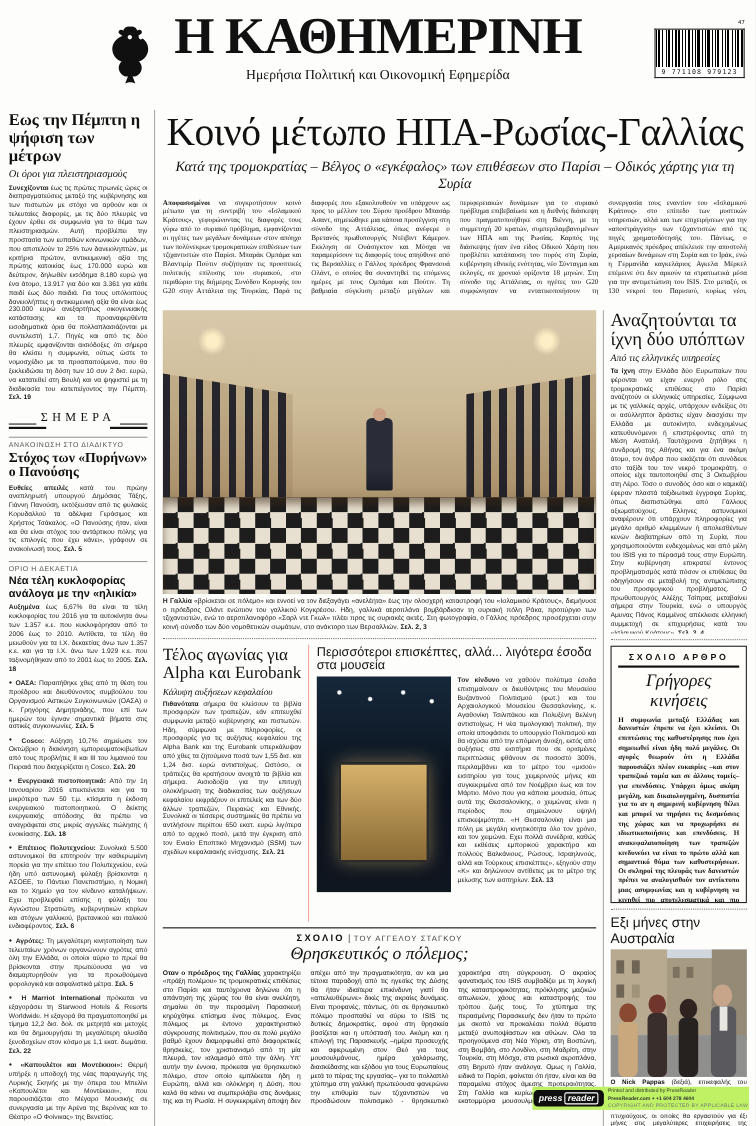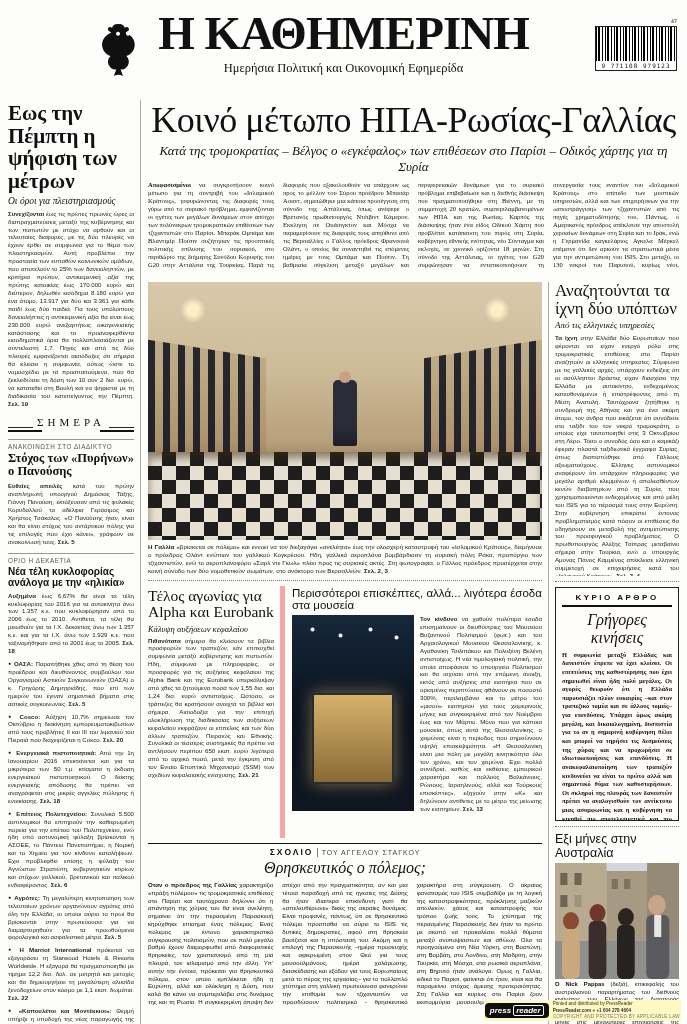--- a/index.html
+++ b/index.html
@@ -18,21 +18,21 @@
   .barcode-num{font-family:"DejaVu Sans Mono",monospace;font-size:6px;letter-spacing:1px;border:1px solid #222;border-top:none;padding:1px 0;background:#fff;}
   .infoline{display:flex;justify-content:space-between;align-items:center;margin:0 8px;
             border-top:1px solid #333;border-bottom:1px solid #333;padding:2px 2px;font-size:8px;height:12px;}
   .infoline .issue{font-style:italic;}
   .infoline .date{font-style:italic;letter-spacing:.5px;}
   
   .content{display:flex;margin:4px 8px 0 8px;}
   .sidebar{width:126px;padding-right:6px;border-right:1px solid #aaa;}
   .main{flex:1;padding-left:7px;min-width:0;}
   
-  .sb-title{font-family:"Liberation Serif",serif;font-weight:bold;font-size:21px;line-height:1.08;margin:2px 0 3px 0;}
+  .sb-title{font-family:"Liberation Serif",serif;font-weight:bold;font-size:15px;line-height:1.08;margin:2px 0 3px 0;}
   .sb-sub{font-style:italic;font-size:9.5px;margin-bottom:4px;}
   .smalltext{font-family:"Liberation Sans",sans-serif;font-size:6.1px;line-height:1.3;text-align:justify;color:#1d1d1d;}
   .b{font-weight:bold;}
   .simera{margin:8px 0 6px 0;}
   .simera-row{display:flex;align-items:flex-end;gap:4px;}
   .simera-row:before,.simera-row:after{content:"";flex:1;border-top:1px solid #222;}
   .simera-word{font-family:"Liberation Serif",serif;font-size:11px;letter-spacing:4px;}
   .simera-under{display:flex;justify-content:space-between;margin-top:2px;}
   .simera-under div{width:34px;border-top:2.5px solid #111;}
   .kicker{font-family:"Liberation Sans",sans-serif;font-size:6.3px;letter-spacing:.6px;color:#555;
@@ -64,21 +64,21 @@
      background:linear-gradient(#2a2d38 70%,#1c1e27);border-radius:5px 5px 2px 2px;}
   .photo-main .figure:before{content:"";position:absolute;top:-9px;left:6px;width:12px;height:12px;border-radius:50%;
      background:#caa184;}
   .photo-main .lustre{position:absolute;width:26px;height:26px;border-radius:50%;
      background:radial-gradient(circle,rgba(255,240,200,.95) 0 30%,rgba(255,240,200,0) 70%);}
   .caption{font-family:"Liberation Sans",sans-serif;font-size:6.2px;line-height:1.3;text-align:justify;
            margin-top:3px;color:#222;}
   .dotted{border-top:1px dotted #777;margin:5px 0;}
   
   .banks-row{display:flex;height:252px;overflow:hidden;}
-  .banks{width:126px;padding-right:6px;border-right:5px solid #fca5a5;}
+  .banks{width:126px;padding-right:6px;border-right:1px solid #fca5a5;}
   .banks-title{font-family:"Liberation Serif",serif;font-weight:500;font-size:15.5px;line-height:1.05;margin:2px 0 3px 0;}
   .banks-sub{font-style:italic;font-size:8.5px;margin-bottom:3px;}
   .museums{flex:1;padding-left:7px;min-width:0;}
   .mus-title{font-family:"Liberation Sans",sans-serif;font-size:11.5px;font-weight:500;margin:1px 0 4px 0;}
   .mus-row{display:flex;gap:6px;}
   .photo-museum{position:relative;width:122px;height:196px;flex:none;overflow:hidden;
      background:linear-gradient(180deg,#16283b 0%,#0a121c 50%,#10161f 100%);}
   .photo-museum .spot{position:absolute;width:5px;height:5px;border-radius:50%;
      background:radial-gradient(circle,#fff 0 35%,rgba(255,255,255,0) 75%);}
   .photo-museum .case{position:absolute;left:16%;right:16%;bottom:14%;height:44%;
@@ -101,21 +101,21 @@
   .editorial{border:1px solid #222;padding:5px 6px;margin-top:4px;height:222px;overflow:hidden;background:#fffefb;}
   .ed-kicker{font-family:"Liberation Sans",sans-serif;font-weight:bold;font-size:8px;letter-spacing:2.5px;
              text-align:center;border-bottom:2px solid #111;padding-bottom:3px;margin-bottom:4px;}
   .ed-title{font-family:"Liberation Serif",serif;font-style:italic;font-size:16px;text-align:center;line-height:1.1;margin-bottom:4px;}
   .ed-body{font-family:"Liberation Serif",serif;font-weight:600;font-size:6.4px;line-height:1.35;text-align:justify;}
   .aus-title{font-family:"Liberation Sans",sans-serif;font-size:12.5px;font-weight:500;margin:1px 0 3px 0;}
   .photo-aus{width:100%;height:116px;display:block;}
   .aus-cap{font-family:"Liberation Sans",sans-serif;font-size:5.8px;line-height:1.3;text-align:justify;margin-top:2px;
            max-height:46px;overflow:hidden;}
   
-  .pressreader{position:absolute;right:6px;bottom:3px;display:flex;align-items:center;gap:4px;background:#fef9c3;padding:1px;}
+  .pressreader{position:absolute;right:6px;bottom:15px;display:flex;align-items:center;gap:4px;background:#bef264;padding:1px;}
   .pr-logo{background:#0f0f0f;color:#fff;border-radius:4px;padding:3px 5px;font-family:"Liberation Sans",sans-serif;
            font-size:8px;font-style:italic;font-weight:bold;white-space:nowrap;}
   .pr-logo .rdr{border:1px solid #fff;border-radius:2px;padding:0 2px;margin-left:2px;font-style:italic;}
   .pr-text{font-family:"Liberation Sans",sans-serif;font-size:4.6px;color:#333;line-height:1.35;}
   .pr-text .l2{font-weight:bold;}
   .pr-text .l3{color:#777;letter-spacing:.3px;}
 </style>
 </head>
 <body>
 
@@ -247,21 +247,21 @@
         <div class="rail">
           <div>
             <div class="sus-title">Αναζητούνται τα ίχνη δύο υπόπτων</div>
             <div class="sus-sub">Από τις ελληνικές υπηρεσίες</div>
             <div class="smalltext sus-body"><span class="b">Τα ίχνη</span> <span>στην Ελλάδα δύο Ευρωπαίων που φέρονται να είχαν ενεργό ρόλο στις τρομοκρατικές επιθέσεις στο Παρίσι αναζητούν οι ελληνικές υπηρεσίες. Σύμφωνα με τις γαλλικές αρχές, υπάρχουν ενδείξεις ότι οι ασύλληπτοι δράστες είχαν διασχίσει την Ελλάδα με αυτοκίνητο, ενδεχομένως κατευθυνόμενοι ή επιστρέφοντες από τη Μέση Ανατολή. Ταυτόχρονα ζητήθηκε η συνδρομή της Αθήνας και για ένα ακόμη άτομο, τον άνδρα που εικάζεται ότι συνόδευε στο ταξίδι του τον νεκρό τρομοκράτη, ο οποίος είχε ταυτοποιηθεί στις 3 Οκτωβρίου στη Λέρο. Τόσο ο συνοδός όσο και ο καμικάζι έφεραν πλαστά ταξιδιωτικά έγγραφα Συρίας, όπως διαπιστώθηκε από Γάλλους αξιωματούχους. Ελληνες αστυνομικοί αναφέρουν ότι υπάρχουν πληροφορίες για μεγάλο αριθμό κλεμμένων ή απολεσθέντων κενών διαβατηρίων από τη Συρία, που χρησιμοποιούνται ενδεχομένως και από μέλη του ISIS για το πέρασμά τους στην Ευρώπη. Στην κυβέρνηση επικρατεί έντονος προβληματισμός κατά πόσον οι επιθέσεις θα οδηγήσουν σε μεταβολή της αντιμετώπισης του προσφυγικού προβλήματος. Ο πρωθυπουργός Αλέξης Τσίπρας μεταβαίνει σήμερα στην Τουρκία, ενώ ο υπουργός Αμυνας Πάνος Καμμένος απέκλεισε ελληνική συμμετοχή σε επιχειρήσεις κατά του «Ισλαμικού Κράτους».</span> <span class="b">Σελ. 3, 4</span></div>
           </div>
 
           <div class="dotted"></div>
 
           <div class="editorial">
-            <div class="ed-kicker">ΚΥΡΙΟ ΑΡΘΡΟ</div>
+            <div class="ed-kicker">ΣΧΟΛΙΟ ΑΡΘΡΟ</div>
             <div class="ed-title">Γρήγορες κινήσεις</div>
             <div class="ed-body">Η συμφωνία μεταξύ Ελλάδας και δανειστών έπρεπε να έχει κλείσει. Οι επιπτώσεις της καθυστέρησης που έχει σημειωθεί είναι ήδη πολύ μεγάλες. Οι αγορές θεωρούν ότι η Ελλάδα παρουσιάζει πλέον ευκαιρίες –και στον τραπεζικό τομέα και σε άλλους τομείς– για επενδύσεις. Υπάρχει όμως ακόμη μεγάλη, και δικαιολογημένη, δυσπιστία για το αν η σημερινή κυβέρνηση θέλει και μπορεί να τηρήσει τις δεσμεύσεις της χώρας και να προχωρήσει σε ιδιωτικοποιήσεις και επενδύσεις. Η ανακεφαλαιοποίηση των τραπεζών κινδυνεύει να είναι το πρώτο αλλά και σημαντικό θύμα των καθυστερήσεων. Οι σκληροί της πλευράς των δανειστών πρέπει να αναλογισθούν τον αντίκτυπο μιας ασυμφωνίας και η κυβέρνηση να κινηθεί πιο αποτελεσματικά και πιο γρήγορα.</div>
           </div>
 
           <div class="dotted"></div>
 
           <div>
             <div class="aus-title">Εξι μήνες στην Αυστραλία</div>
             <svg class="photo-aus" viewBox="0 0 140 116" xmlns="http://www.w3.org/2000/svg" preserveAspectRatio="none">
               <rect width="140" height="116" fill="#cfd6dc"></rect>

